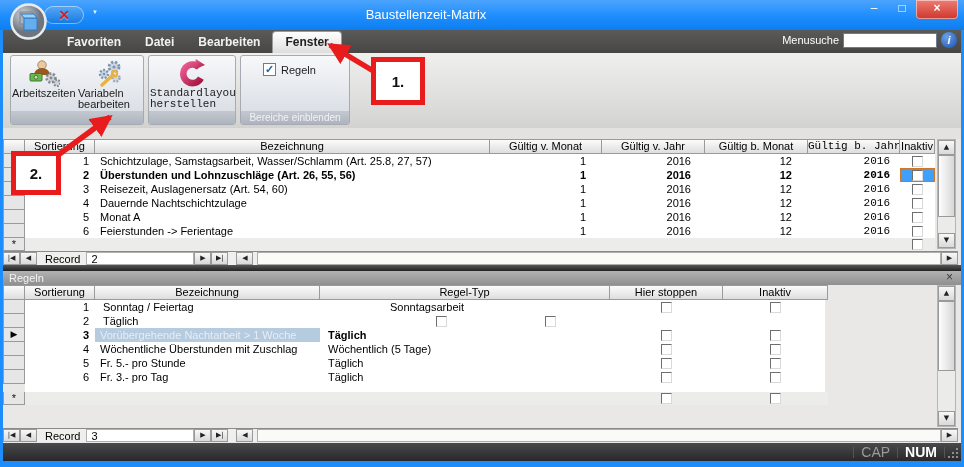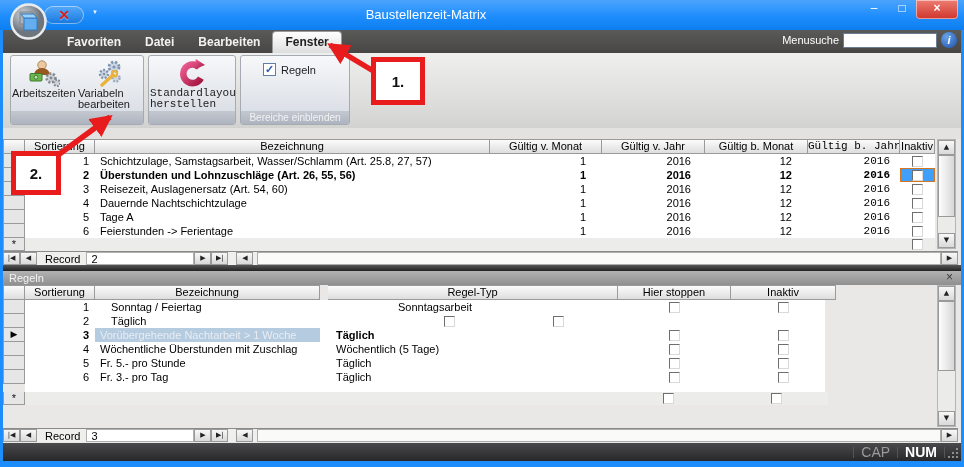--- a/index.html
+++ b/index.html
@@ -81,21 +81,21 @@
   .t1 .c-bm{width:103px;padding-right:16px;} .t1 .c-bj{width:92px;padding-right:10px;font-family:Liberation Mono, monospace;}
   .t1 .c-ina{width:35px;}
   .t1-white { position:absolute; left:25px; top:154px; width:910px; height:84px; background:#fff; }
   .row-bold { font-weight:bold; }
   .sel-ina { background:#3f9ffb; box-shadow:inset 0 0 0 1px #d3761f; }
   .star-row { background:#ececea; }
   .star-glyph { font-size:11px; text-align:center; line-height:12px; color:#111; }
 
   
   .t2 .c-sel{width:22px;} .t2 .c-sort{width:70px;padding-right:6px;} .t2 .c-bez{width:225px;padding-left:5px;}
-  .t2 .c-typ{width:290px;padding-left:8px;margin-left:8px;} .t2 .c-hier{width:113px;} .t2 .c-ina2{width:105px;}
+  .t2 .c-typ{width:290px;padding-left:8px;} .t2 .c-hier{width:113px;} .t2 .c-ina2{width:105px;}
   .t2-white { position:absolute; left:25px; top:300px; width:800px; height:92px; background:#fff; }
   .hl-bez { background:#b5cbe0; color:#e8edf3; }
   .rowptr { font-size:9px; text-align:center; line-height:12px; color:#000; }
 
   
   .recbar { position:absolute; left:3px; width:955px; height:14px; background:#efefed;
     border-top:1px solid #8a8a8a; display:flex; align-items:center; font-size:11px; }
   .navbtn { width:17px; height:13px; background:linear-gradient(#f8f8f8,#d9d9d9);
     border:1px solid #9a9a9a; font-size:7px; text-align:center; line-height:11px; color:#222;
     font-family:"DejaVu Sans", sans-serif; }
@@ -300,21 +300,21 @@
     <div class="cell c-vj num">2016</div>
     <div class="cell c-bm num">12</div>
     <div class="cell c-bj num">2016</div>
     <div class="cell c-ina cbwrap">
         <span class="cb"></span>
       </div>
   </div>
   <div class="data-row t1" style="left:3px; top:210px;">
     <div class="sel-cell c-sel"></div>
     <div class="cell c-sort num">5</div>
-    <div class="cell c-bez">Tage A</div>
+    <div class="cell c-bez">Monat A</div>
     <div class="cell c-vm num">1</div>
     <div class="cell c-vj num">2016</div>
     <div class="cell c-bm num">12</div>
     <div class="cell c-bj num">2016</div>
     <div class="cell c-ina cbwrap">
         <span class="cb"></span>
       </div>
   </div>
   <div class="data-row t1" style="left:3px; top:224px;">
     <div class="sel-cell c-sel"></div>

